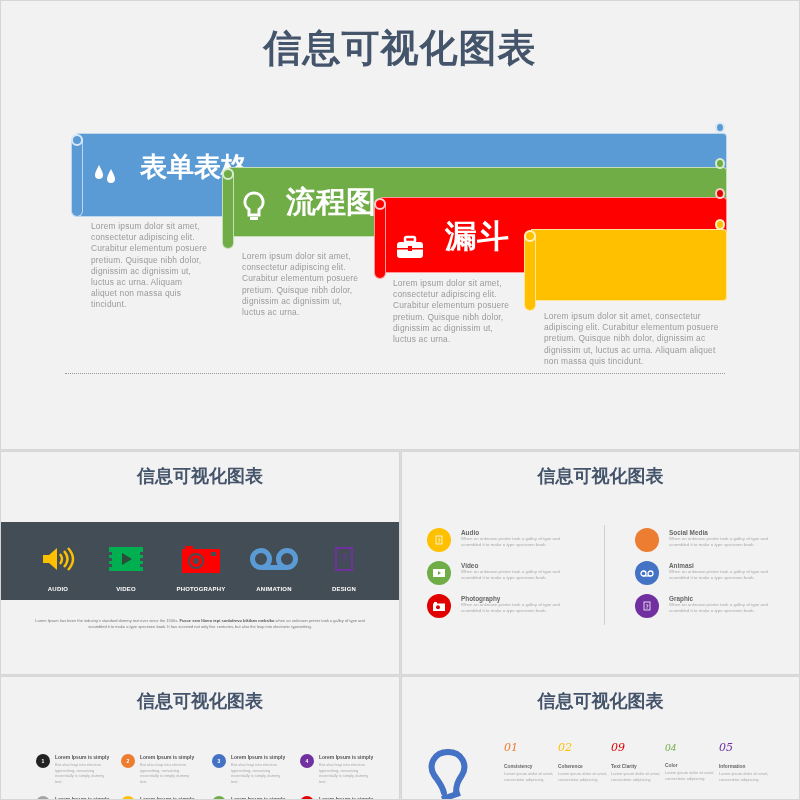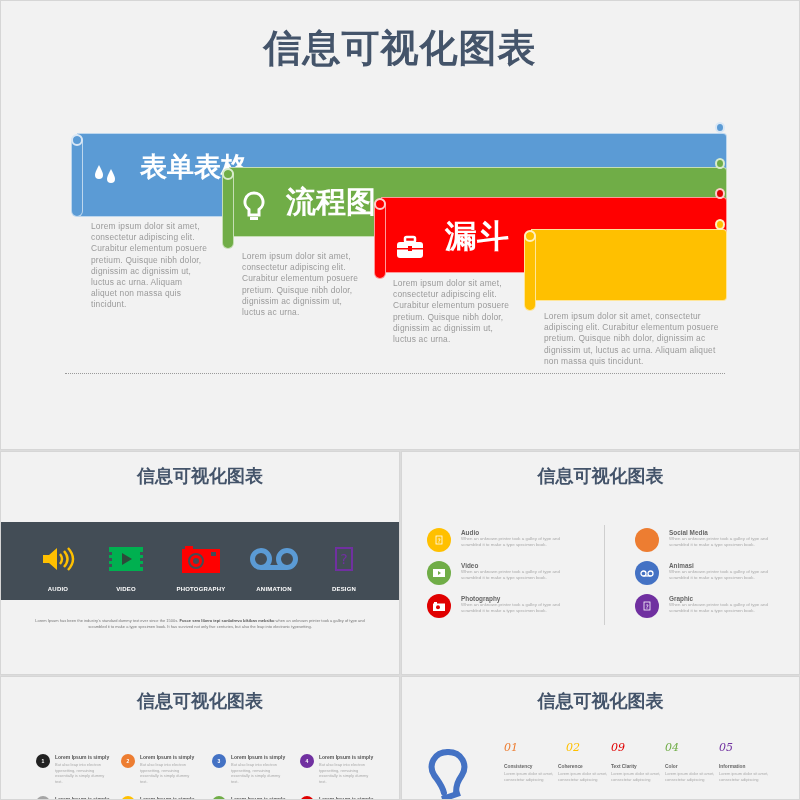--- a/index.html
+++ b/index.html
@@ -325,31 +325,31 @@
     <path d="M22 5 C36 5 42 18 36 28 C32 34 30 38 30 46" fill="none" stroke="#4472c4" stroke-width="6" stroke-linecap="round"></path>
     <path d="M16 52 l18 -6" stroke="#4472c4" stroke-width="6"></path>
   </svg>
 
   <div class="s5-col" style="left:102px;">
     <div class="s5-num" style="color:#ed7d31;">01</div>
     <div class="s5-title">Consistency</div>
     <div class="s5-desc">Lorem ipsum dolor sit amet, consectetur adipiscing</div>
   </div>
   <div class="s5-col" style="left:156px;">
-    <div class="s5-num" style="color:#ffc000;margin-left:8px;">02</div>
+    <div class="s5-num" style="color:#ffc000;">02</div>
     <div class="s5-title">Coherence</div>
     <div class="s5-desc">Lorem ipsum dolor sit amet, consectetur adipiscing</div>
   </div>
   <div class="s5-col" style="left:209px;">
     <div class="s5-num" style="color:#e00000;">09</div>
     <div class="s5-title">Text Clarity</div>
     <div class="s5-desc">Lorem ipsum dolor sit amet, consectetur adipiscing</div>
   </div>
   <div class="s5-col" style="left:263px;">
-    <div class="s5-num" style="color:#70ad47;">04</div>
+    <div class="s5-num" style="color:#70ad47;font-family:Liberation Serif, serif;">04</div>
     <div class="s5-title">Color</div>
     <div class="s5-desc">Lorem ipsum dolor sit amet, consectetur adipiscing</div>
   </div>
   <div class="s5-col" style="left:317px;">
     <div class="s5-num" style="color:#7030a0;">05</div>
     <div class="s5-title">Information</div>
     <div class="s5-desc">Lorem ipsum dolor sit amet, consectetur adipiscing</div>
   </div>
 </div>
 

